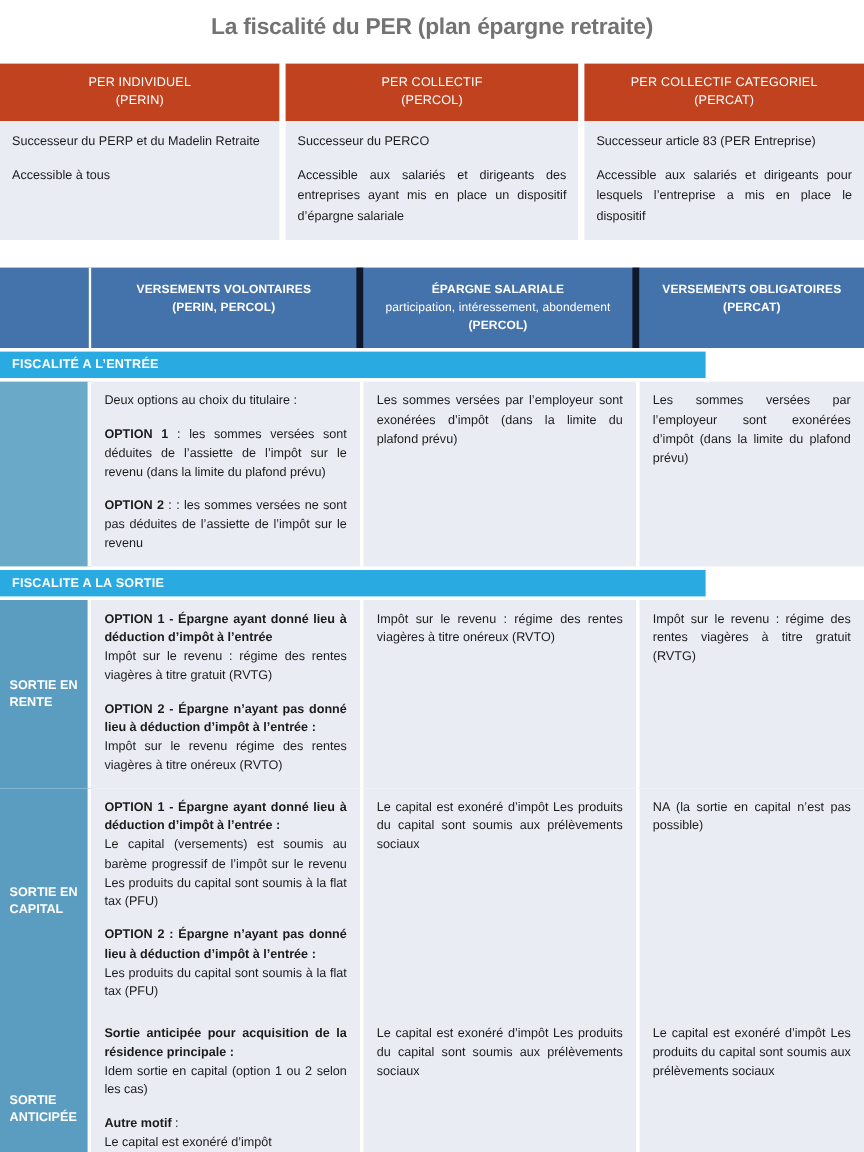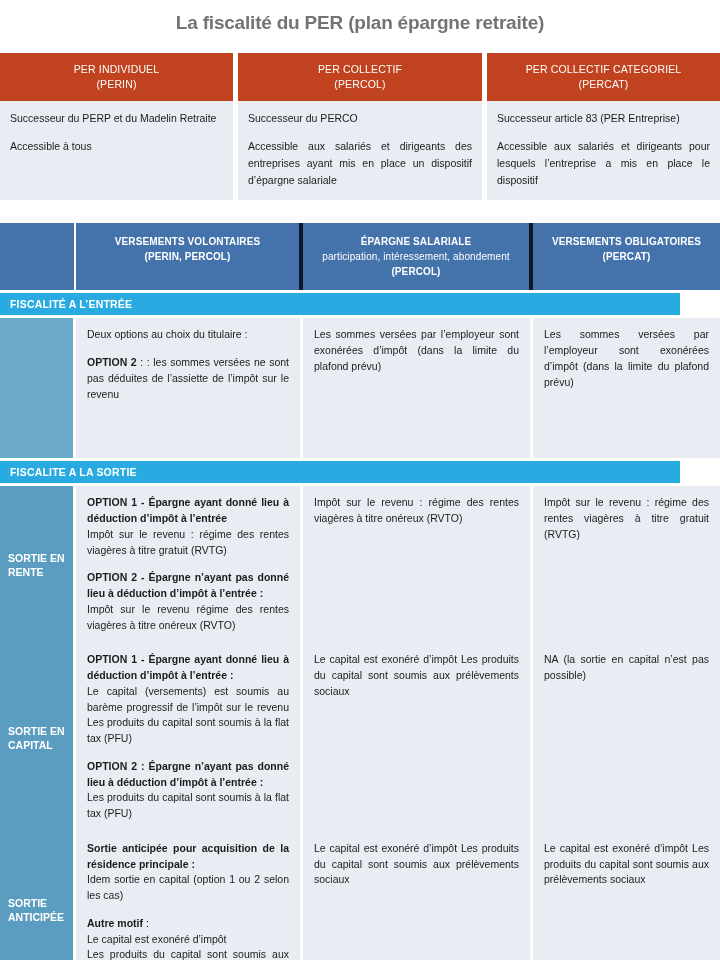--- a/index.html
+++ b/index.html
@@ -91,35 +91,35 @@
   }
   .t2-hdr-cell {
     background: #4472ab;
     color: #ffffff;
     font-size: 10px;
     font-weight: bold;
     text-align: center;
     line-height: 1.5;
     padding: 11px 8px 11px 8px;
     box-sizing: border-box;
-    border-right: 4px solid #0f172a;
+    border-right: 6px solid #0f172a;
     letter-spacing: 0.1px;
   }
   .t2-hdr-cell:last-child { border-right: none; }
   .t2-hdr-cell .sub {
     font-weight: normal;
     font-size: 10px;
   }
   .col-b { width: 227px; }
   .col-c { width: 230px; }
   .col-d { width: 187px; }
 
   
   .band {
-    width: 680px;
+    width: 588px;
     background: #29abe2;
     color: #ffffff;
     font-size: 10.5px;
     font-weight: bold;
     letter-spacing: 0.2px;
     padding: 5px 0 5px 10px;
     box-sizing: border-box;
     margin: 3px 0 3px 0;
   }
 
@@ -219,20 +219,21 @@
         <div>(PERCAT)</div>
       </div>
     </div>
 
     <div class="band">FISCALITÉ A L’ENTRÉE</div>
 
     <div class="t2-row r-entree">
       <div class="rowlabel empty"></div>
       <div class="cell col-b">
         <p>Deux options au choix du titulaire :</p>
+        <p><b>OPTION 1</b><span> : les sommes versées sont déduites de l’assiette de l’impôt sur le revenu (dans la limite du plafond prévu)</span></p>
         <p><b>OPTION 2</b><span> : : les sommes versées ne sont pas déduites de l’assiette de l’impôt sur le revenu</span></p>
       </div>
       <div class="cell col-c">
         <p>Les sommes versées par l’employeur sont exonérées d’impôt (dans la limite du plafond prévu)</p>
       </div>
       <div class="cell col-d">
         <p>Les sommes versées par l’employeur sont exonérées d’impôt (dans la limite du plafond prévu)</p>
       </div>
     </div>
 

